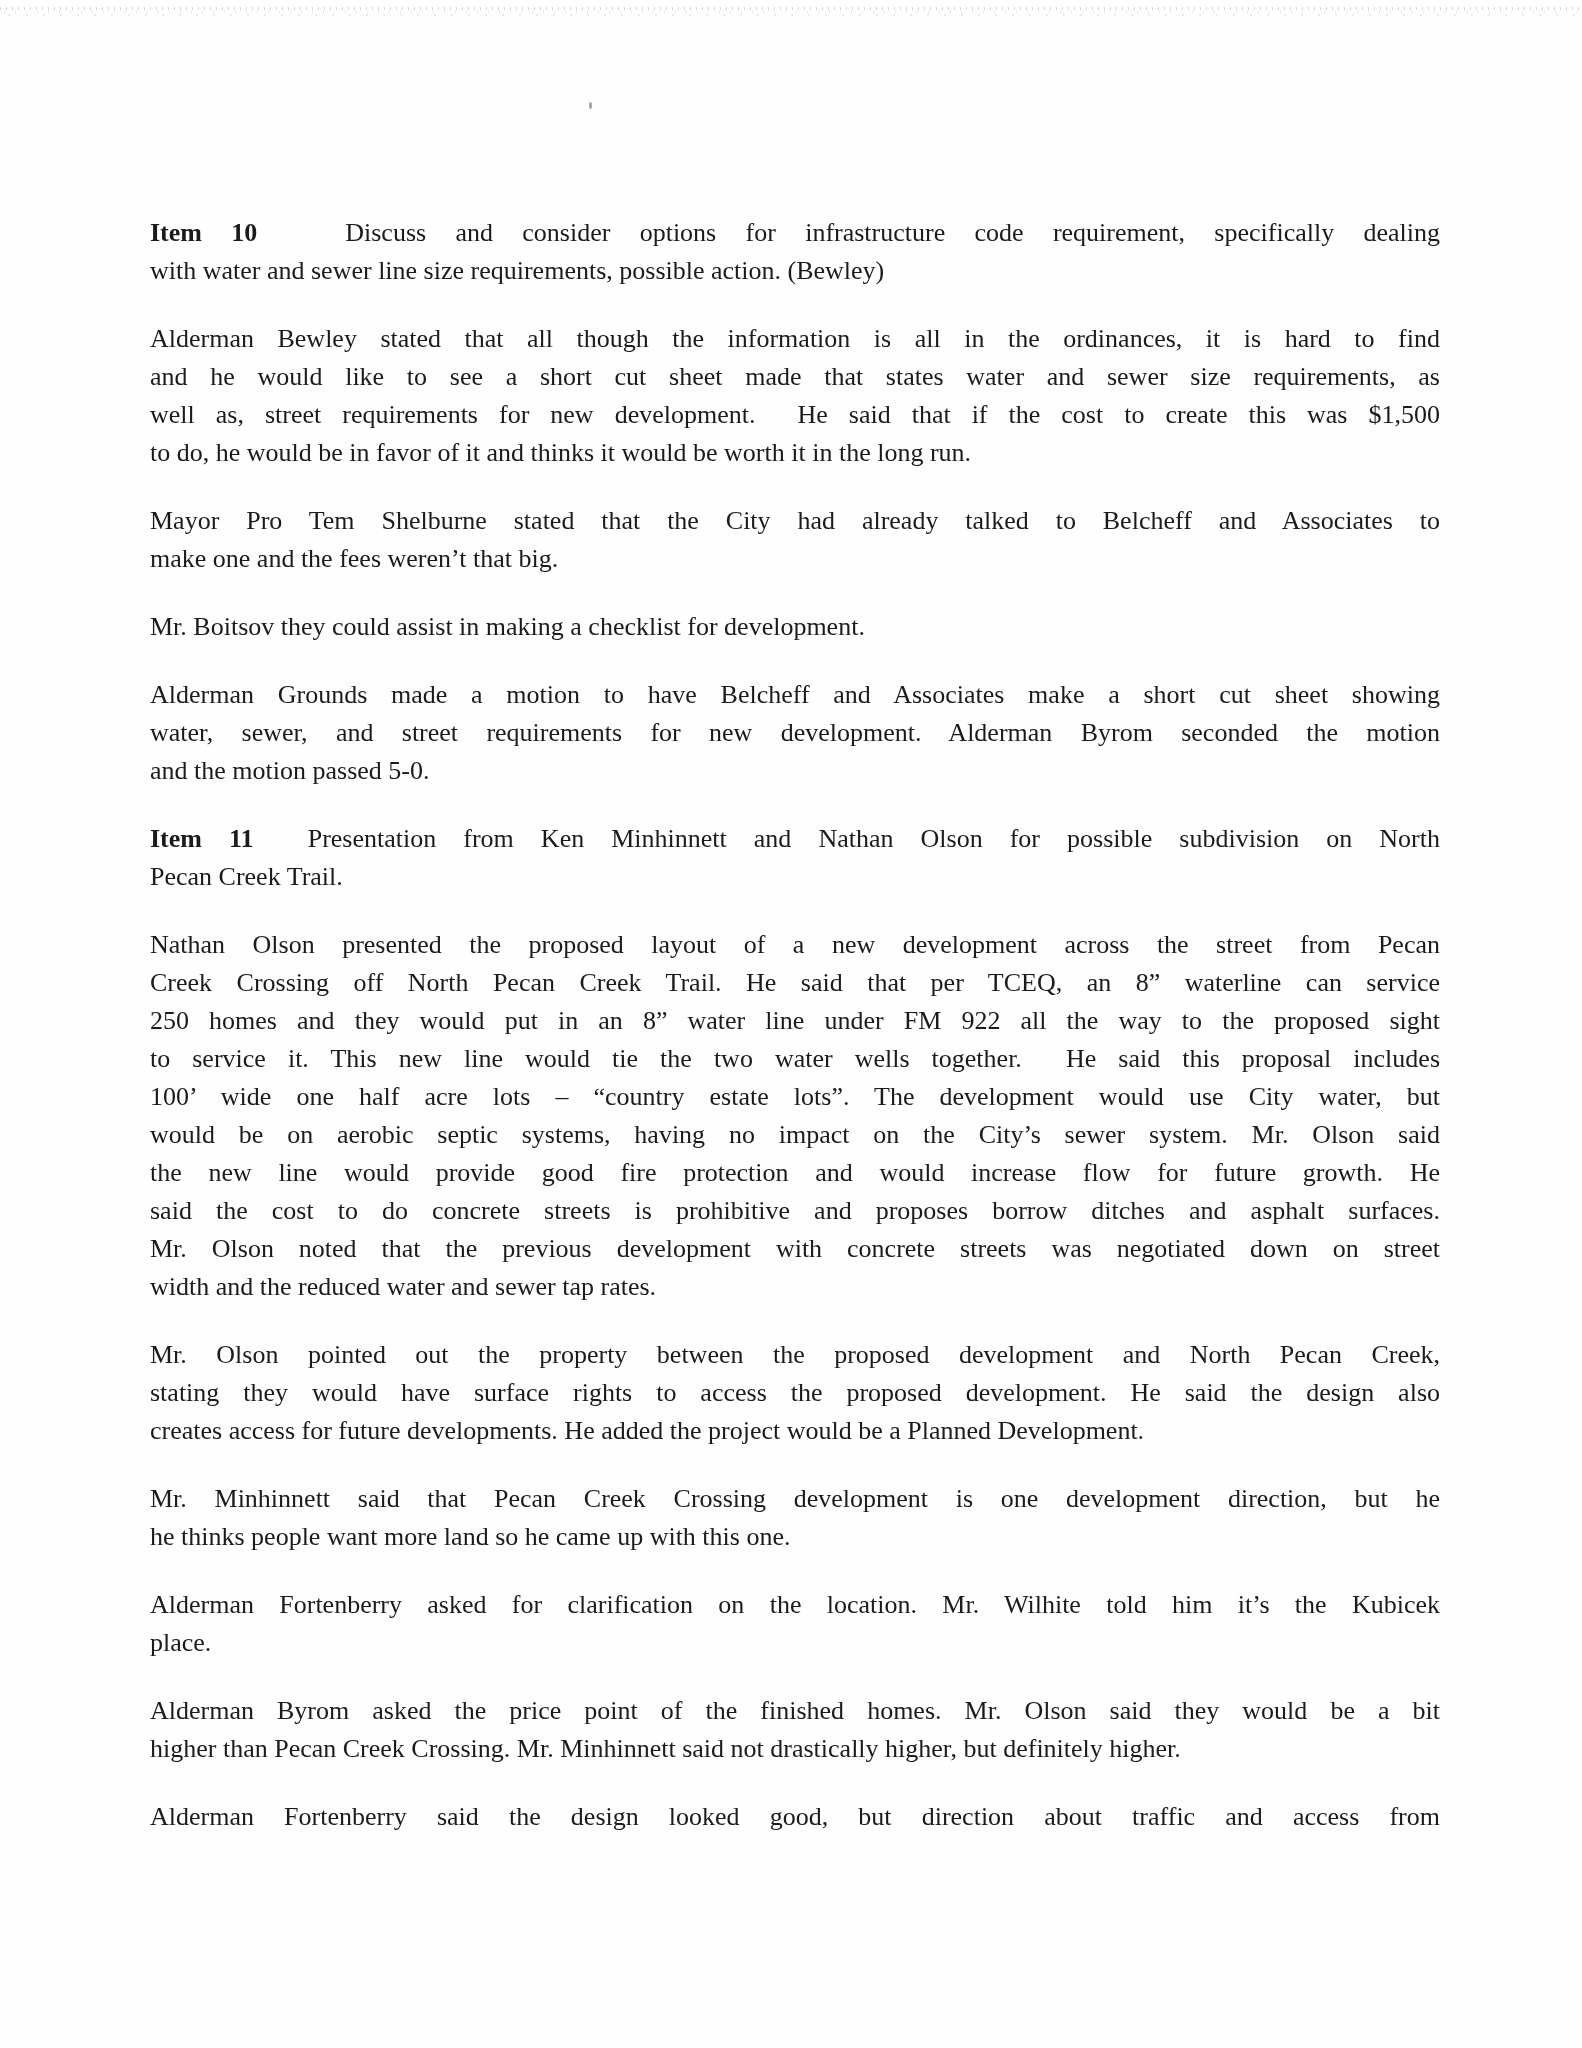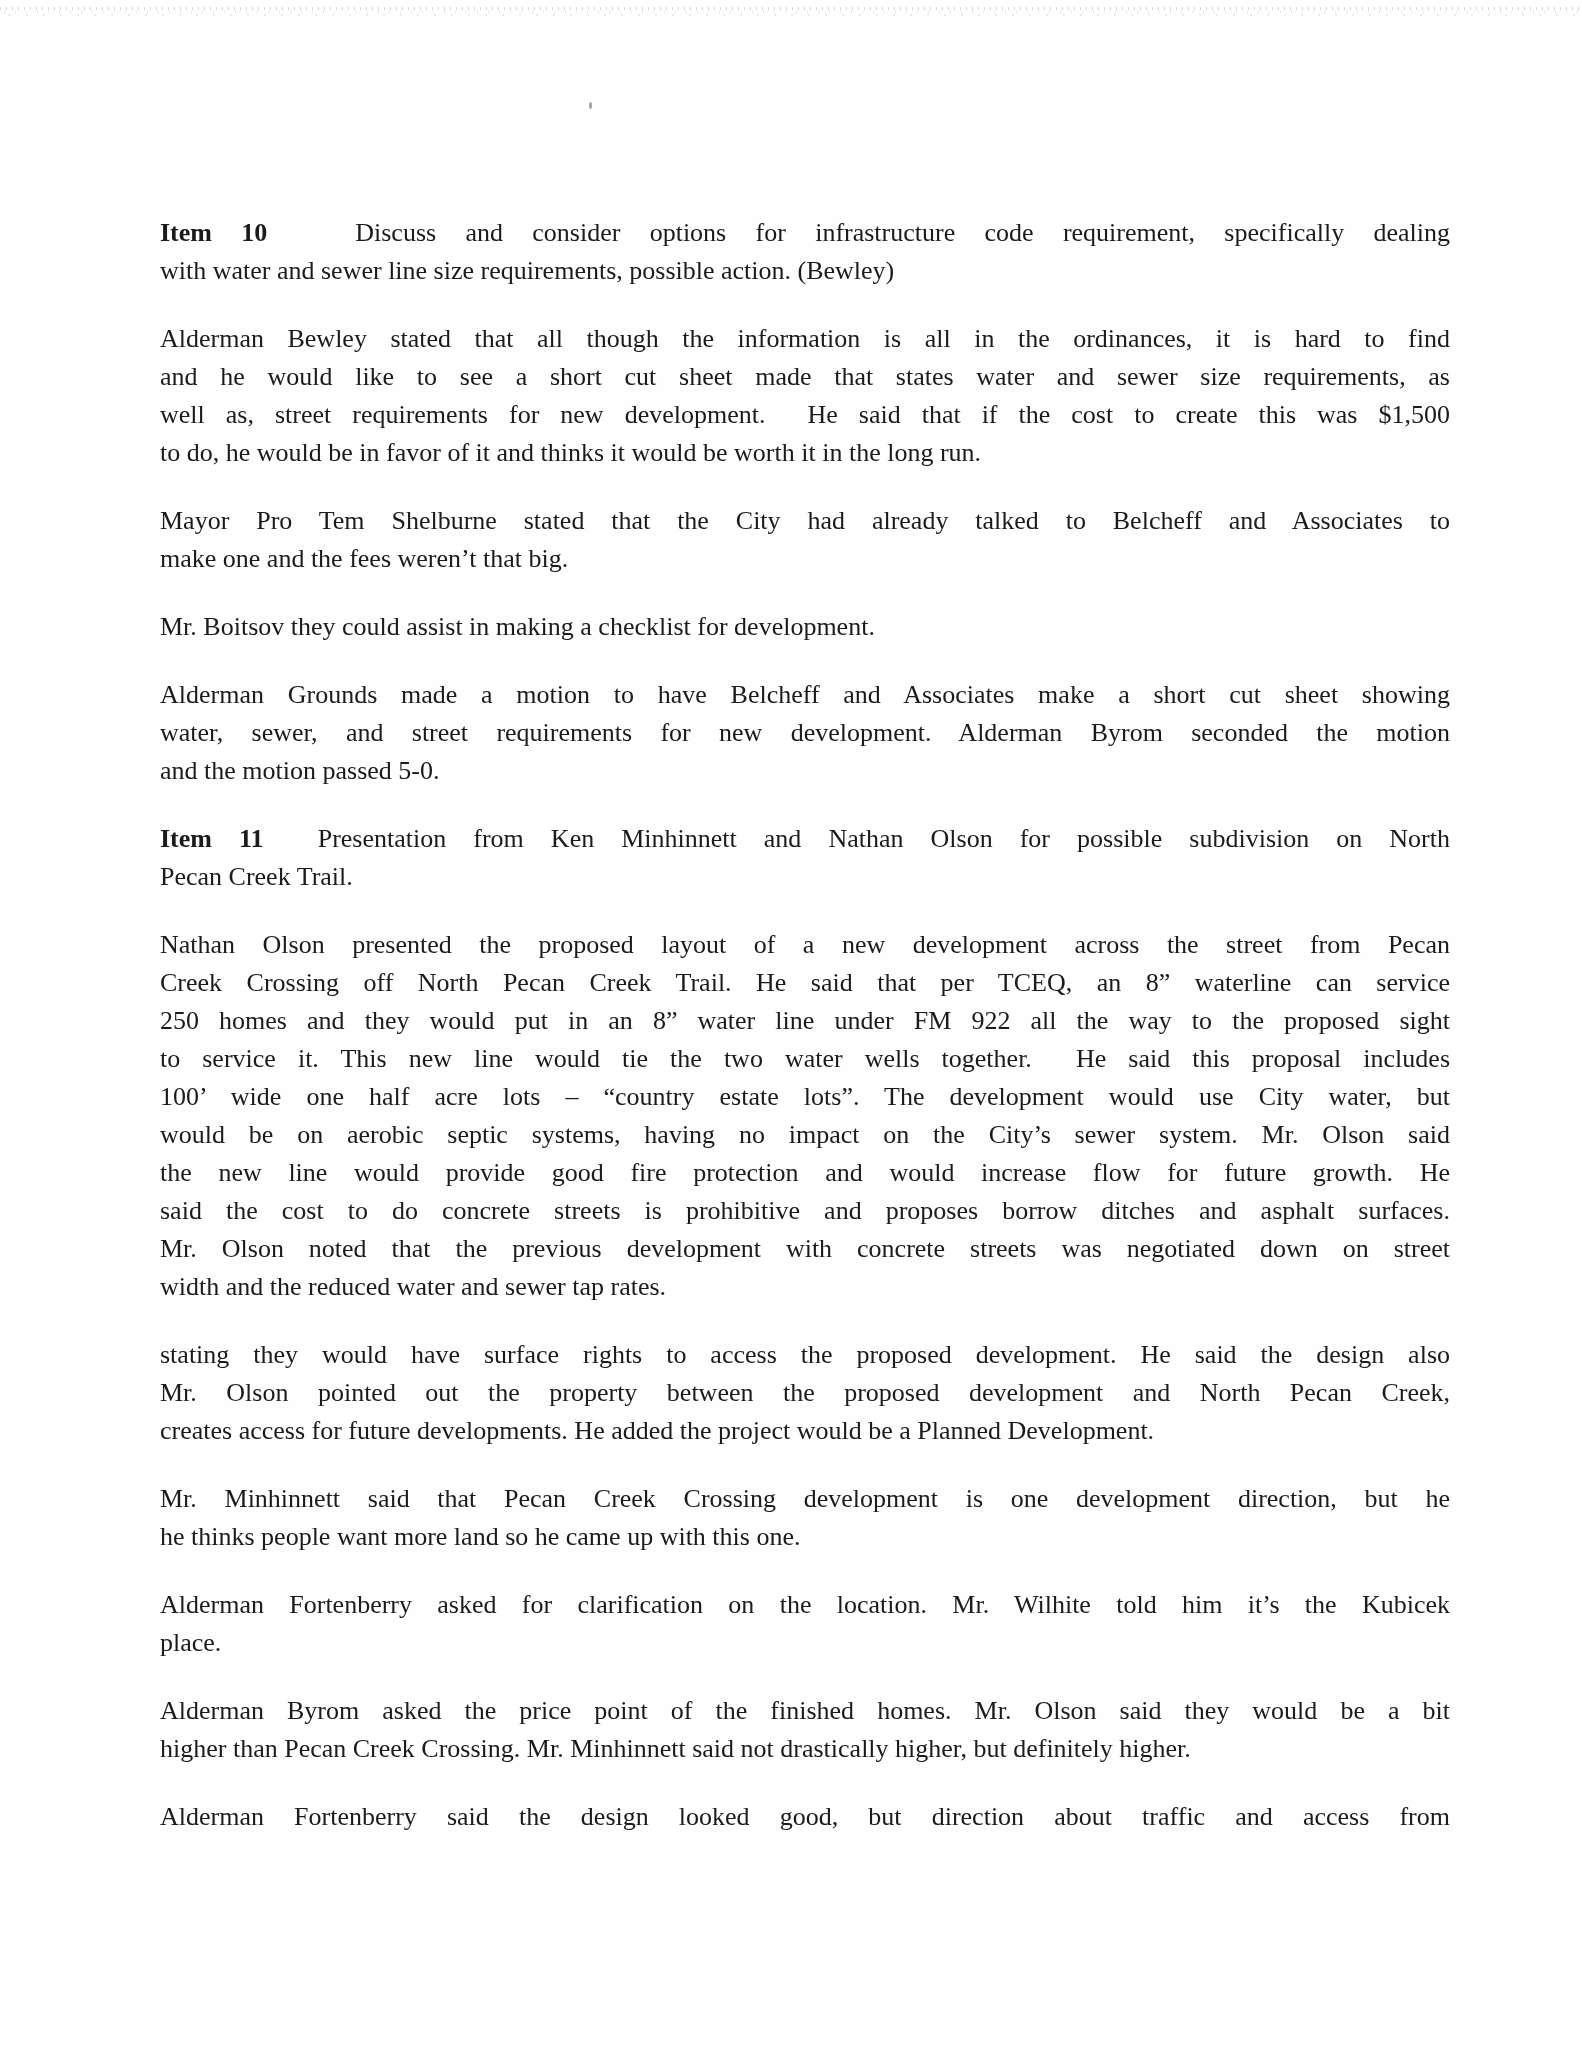--- a/index.html
+++ b/index.html
@@ -37,21 +37,21 @@
     position: absolute;
     left: 589px;
     top: 102px;
     width: 3px;
     height: 7px;
     background: rgba(90,90,90,0.55);
     border-radius: 50%;
   }
   .content {
     position: absolute;
-    left: 160px;
+    left: 150px;
     top: 214px;
     width: 1290px;
   }
   .para {
     margin: 0 0 30px 0;
     font-size: 26px;
     line-height: 38px;
   }
   .line {
     text-align: left;
@@ -104,22 +104,22 @@
         <div class="line just">250 homes and they would put in an 8” water line under FM 922 all the way to the proposed sight</div>
         <div class="line just">to service it. This new line would tie the two water wells together.&nbsp; He said this proposal includes</div>
         <div class="line just">100’ wide one half acre lots – “country estate lots”. The development would use City water, but</div>
         <div class="line just">would be on aerobic septic systems, having no impact on the City’s sewer system. Mr. Olson said</div>
         <div class="line just">the new line would provide good fire protection and would increase flow for future growth. He</div>
         <div class="line just">said the cost to do concrete streets is prohibitive and proposes borrow ditches and asphalt surfaces.</div>
         <div class="line just">Mr. Olson noted that the previous development with concrete streets was negotiated down on street</div>
         <div class="line">width and the reduced water and sewer tap rates.</div>
       </div>
       <div class="para">
+        <div class="line just">Mr. Olson pointed out the property between the proposed development and North Pecan Creek,</div>
         <div class="line just">stating they would have surface rights to access the proposed development. He said the design also</div>
-        <div class="line just">Mr. Olson pointed out the property between the proposed development and North Pecan Creek,</div>
         <div class="line">creates access for future developments. He added the project would be a Planned Development.</div>
       </div>
       <div class="para">
         <div class="line just">Mr. Minhinnett said that Pecan Creek Crossing development is one development direction, but he</div>
         <div class="line">he thinks people want more land so he came up with this one.</div>
       </div>
       <div class="para">
         <div class="line just">Alderman Fortenberry asked for clarification on the location. Mr. Wilhite told him it’s the Kubicek</div>
         <div class="line">place.</div>
       </div>

